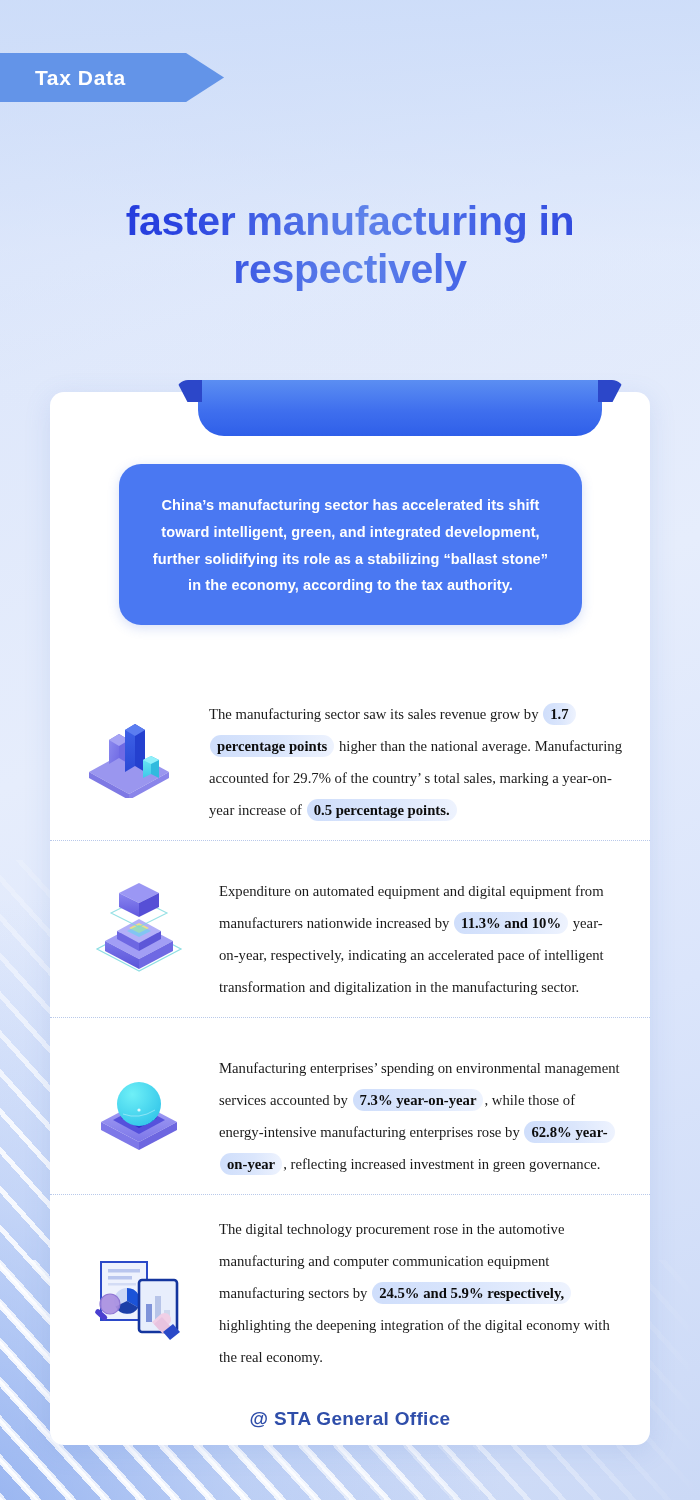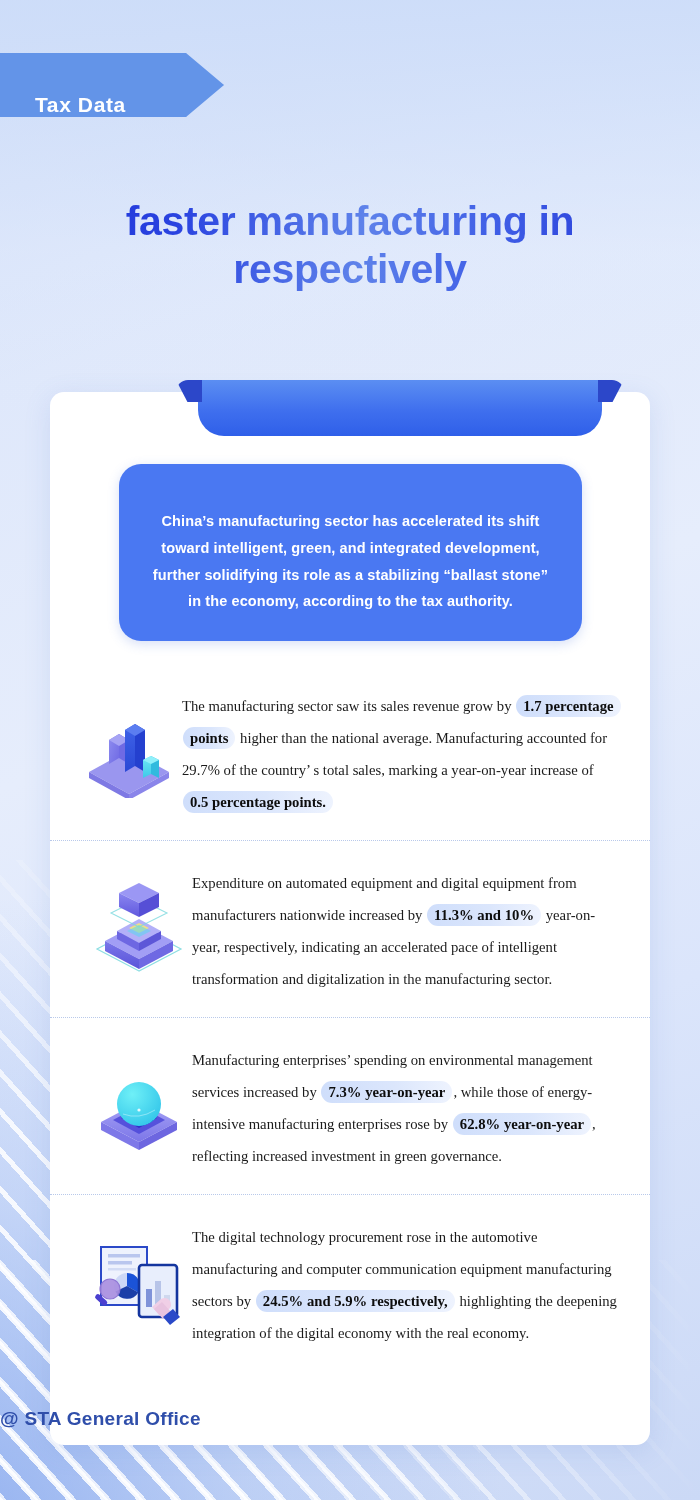--- a/index.html
+++ b/index.html
@@ -37,24 +37,24 @@
     pointer-events:none;
   }
   .bg-top-tint{
     position:absolute; left:0; top:0; width:700px; height:420px;
     background:linear-gradient(180deg, rgba(205,221,249,.9) 0%, rgba(226,236,253,.3) 60%, rgba(255,255,255,0) 100%);
     pointer-events:none;
   }
 
   
   .tag{
-    position:absolute; left:0; top:53px; width:224px; height:64px;
+    position:absolute; left:0; top:53px; width:224px; height:49px;
     background:#6394e8;
     clip-path:polygon(0 0, 186px 0, 224px 50%, 186px 100%, 0 100%);
-    display:flex; align-items:flex-end;
+    display:flex; align-items:center;
     box-shadow:0 2px 6px rgba(80,120,200,.25);
   }
   .tag span{
     margin-left:35px; color:#ffffff; font-size:21px; font-weight:bold;
     letter-spacing:.6px;
   }
 
   
   .headline{
     position:absolute; left:50px; top:150px; width:600px;
@@ -81,33 +81,34 @@
     content:""; position:absolute; top:0; width:26px; height:22px;
     background:#2c47c9; 
   }
   .ribbon::before{ left:-22px; border-radius:12px 0 0 0; clip-path:polygon(0 0,100% 0,100% 100%,44% 100%); }
   .ribbon::after{ right:-22px; border-radius:0 12px 0 0; clip-path:polygon(0 0,100% 0,56% 100%,0 100%); }
 
   
   .callout{
     position:absolute; left:69px; top:72px; width:463px;
     background:#4a78f2; border-radius:22px;
-    padding:44px 30px 26px 30px;
+    padding:28px 30px 26px 30px;
     color:#ffffff; text-align:center;
     font-size:14.5px; font-weight:bold; line-height:1.85;
     letter-spacing:.1px;
     box-shadow:0 3px 12px rgba(70,110,220,.22);
   }
 
   
   .items{ position:absolute; left:0; top:272px; width:600px; }
   .item{
-    display:flex; align-items:center;
+    display:flex; align-items:flex-end;
     padding:13px 24px 13px 26px;
     min-height:170px;
+    gap:27px;
   }
   .item + .item{
     border-top:1px dotted #b9c9ea;
     padding-left:36px;
   }
   .icon-wrap{
     width:106px; min-width:106px; height:150px;
     display:flex; align-items:center; justify-content:center;
   }
   .body{
@@ -119,21 +120,21 @@
   .hl{
     font-weight:bold; color:#0d0d0d;
     background:linear-gradient(90deg,#cfdefb 0%,#dbe6fc 55%,#eef3fe 100%);
     border-radius:11px; padding:3px 7px; margin:0 1px;
     box-decoration-break:clone; -webkit-box-decoration-break:clone;
   }
 
   
   .footer{
     position:absolute; left:0; top:1408px; width:700px;
-    text-align:left; color:#2f4eaa;
+    text-align:center; color:#2f4eaa;
     font-size:19px; font-weight:bold; letter-spacing:.3px;
   }
 </style>
 </head>
 <body>
 
 <div class="bg-top-tint"></div>
 <div class="bg-wash-bl"></div>
 <div class="bg-stripes-bl"></div>
 <div class="bg-stripes-bot"></div>
@@ -260,21 +261,21 @@
 
           <path d="M18,52 Q30,34 46,30" stroke="#ffffff" stroke-width="1.6" fill="none" opacity=".85"></path>
           <path d="M74,52 Q62,34 46,30" stroke="#ffffff" stroke-width="1.6" fill="none" opacity=".7"></path>
 
           <circle cx="46" cy="44" r="22" fill="url(#g3s)"></circle>
           <circle cx="46" cy="50" r="1.6" fill="#ffffff" opacity=".85"></circle>
           <path d="M30,54 Q46,60 62,50" stroke="#bdf2fb" stroke-width="1" fill="none" opacity=".6"></path>
         </svg>
       </div>
       <div class="body">
-        <span>Manufacturing enterprises’ spending on environmental management services increased by </span><span class="hl">7.3% year-on-year</span><span>, while those of energy-intensive manufacturing enterprises rose by </span><span class="hl">62.8% year-on-year</span><span>, reflecting increased investment in green governance.</span>
+        <span>Manufacturing enterprises’ spending on environmental management services accounted by </span><span class="hl">7.3% year-on-year</span><span>, while those of energy-intensive manufacturing enterprises rose by </span><span class="hl">62.8% year-on-year</span><span>, reflecting increased investment in green governance.</span>
       </div>
     </div>
 
     <div class="item">
       <div class="icon-wrap">
         <svg width="96" height="92" viewBox="0 0 96 92">
 
           <rect x="10" y="10" width="46" height="58" fill="#eef2fd" stroke="#2b49c8" stroke-width="2"></rect>
           <rect x="17" y="17" width="32" height="3.5" fill="#b9c6ee"></rect>
           <rect x="17" y="24" width="24" height="3.5" fill="#b9c6ee"></rect>

